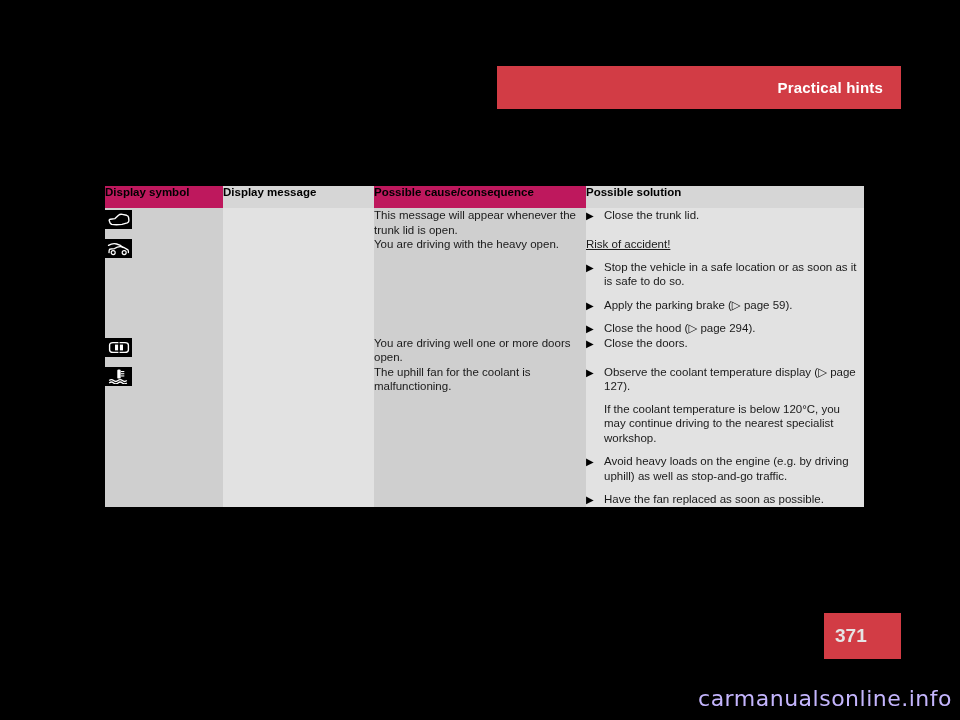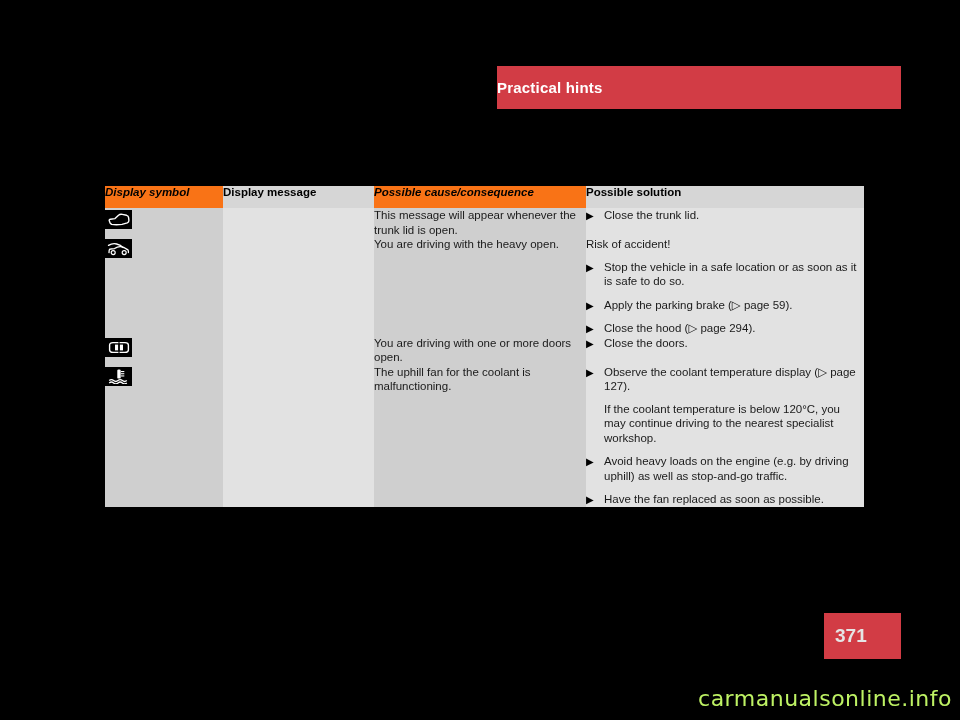--- a/index.html
+++ b/index.html
@@ -17,20 +17,21 @@
   }
 
   
   .header-bar {
     position: absolute;
     left: 497px; top: 66px;
     width: 404px; height: 43px;
     background: #d23c45;
     display: flex;
     align-items: center;
+    justify-content: flex-end;
   }
   .header-title {
     color: #ffffff;
     font-size: 15px;
     font-weight: bold;
     letter-spacing: .2px;
     padding-right: 18px;
     white-space: nowrap;
   }
 
@@ -72,36 +73,36 @@
     color: #1a1a1a;
     padding: 8px 9px 9px 8px;
   }
   tbody tr + tr td { border-top: 1px solid #ffffff; }
 
   
   td.col-sym  { background: #cfcfcf; }
   td.col-msg  { background: #e2e2e2; }
   td.col-cause{ background: #cfcfcf; }
   td.col-sol  { background: #e2e2e2; }
-  th.col-sym, th.col-cause { background: #f97316; font-style: italic; }
+  th.col-sym, th.col-cause { background: #be185d; }
   th.col-msg, th.col-sol   { background: #d6d6d6; }
 
   
   .sym-tile {
     width: 27px; height: 19px;
     background: #000000;
     display: flex;
     align-items: center;
     justify-content: center;
     margin-top: 2px;
   }
   .sym-tile svg { display: block; }
 
   
-  .lead { margin: 0 0 8px 0; }
+  .lead { margin: 0 0 8px 0; text-decoration: underline; }
   .blist { margin: 0; padding: 0; list-style: none; }
   .blist li {
     position: relative;
     padding-left: 18px;
     margin-bottom: 9px;
   }
   .blist li:last-child { margin-bottom: 0; }
   .bullet {
     position: absolute;
     left: 0; top: 1px;
@@ -125,21 +126,21 @@
     padding-left: 11px;
   }
 
   
   .watermark {
     position: absolute;
     left: 0; top: 686px;
     width: 960px;
     text-align: right;
     padding-right: 8px;
-    color: #bef264;
+    color: #c4b5fd;
     font-size: 22px;
     letter-spacing: .5px;
     font-family: "DejaVu Sans", sans-serif;
   }
 </style>
 </head>
 <body>
 
 <div id="page">
 
@@ -221,21 +222,21 @@
           <div class="sym-tile">
             <svg width="22" height="13" viewBox="0 0 22 13" aria-hidden="true">
               <path d="M5.0 1.6 L17.0 1.6 Q20.4 1.6 20.4 4.0 L20.4 9.0 Q20.4 11.4 17.0 11.4 L5.0 11.4 Q1.6 11.4 1.6 9.0 L1.6 4.0 Q1.6 1.6 5.0 1.6 Z" fill="none" stroke="#ffffff" stroke-width="1.4"></path>
               <rect x="7.0" y="3.6" width="3.2" height="5.8" fill="#ffffff"></rect>
               <rect x="11.8" y="3.6" width="3.2" height="5.8" fill="#ffffff"></rect>
               <path d="M11.0 0.2 L11.0 12.8" stroke="#000000" stroke-width="1.1"></path>
             </svg>
           </div>
         </td>
         <td class="col-msg"></td>
-        <td class="col-cause">You are driving with one or more doors open.</td>
+        <td class="col-cause">You are driving well one or more doors open.</td>
         <td class="col-sol">
           <ul class="blist">
             <li>
               <span class="bullet">▶</span>
               <span>Close the doors.</span>
             </li>
           </ul>
         </td>
       </tr>
 

